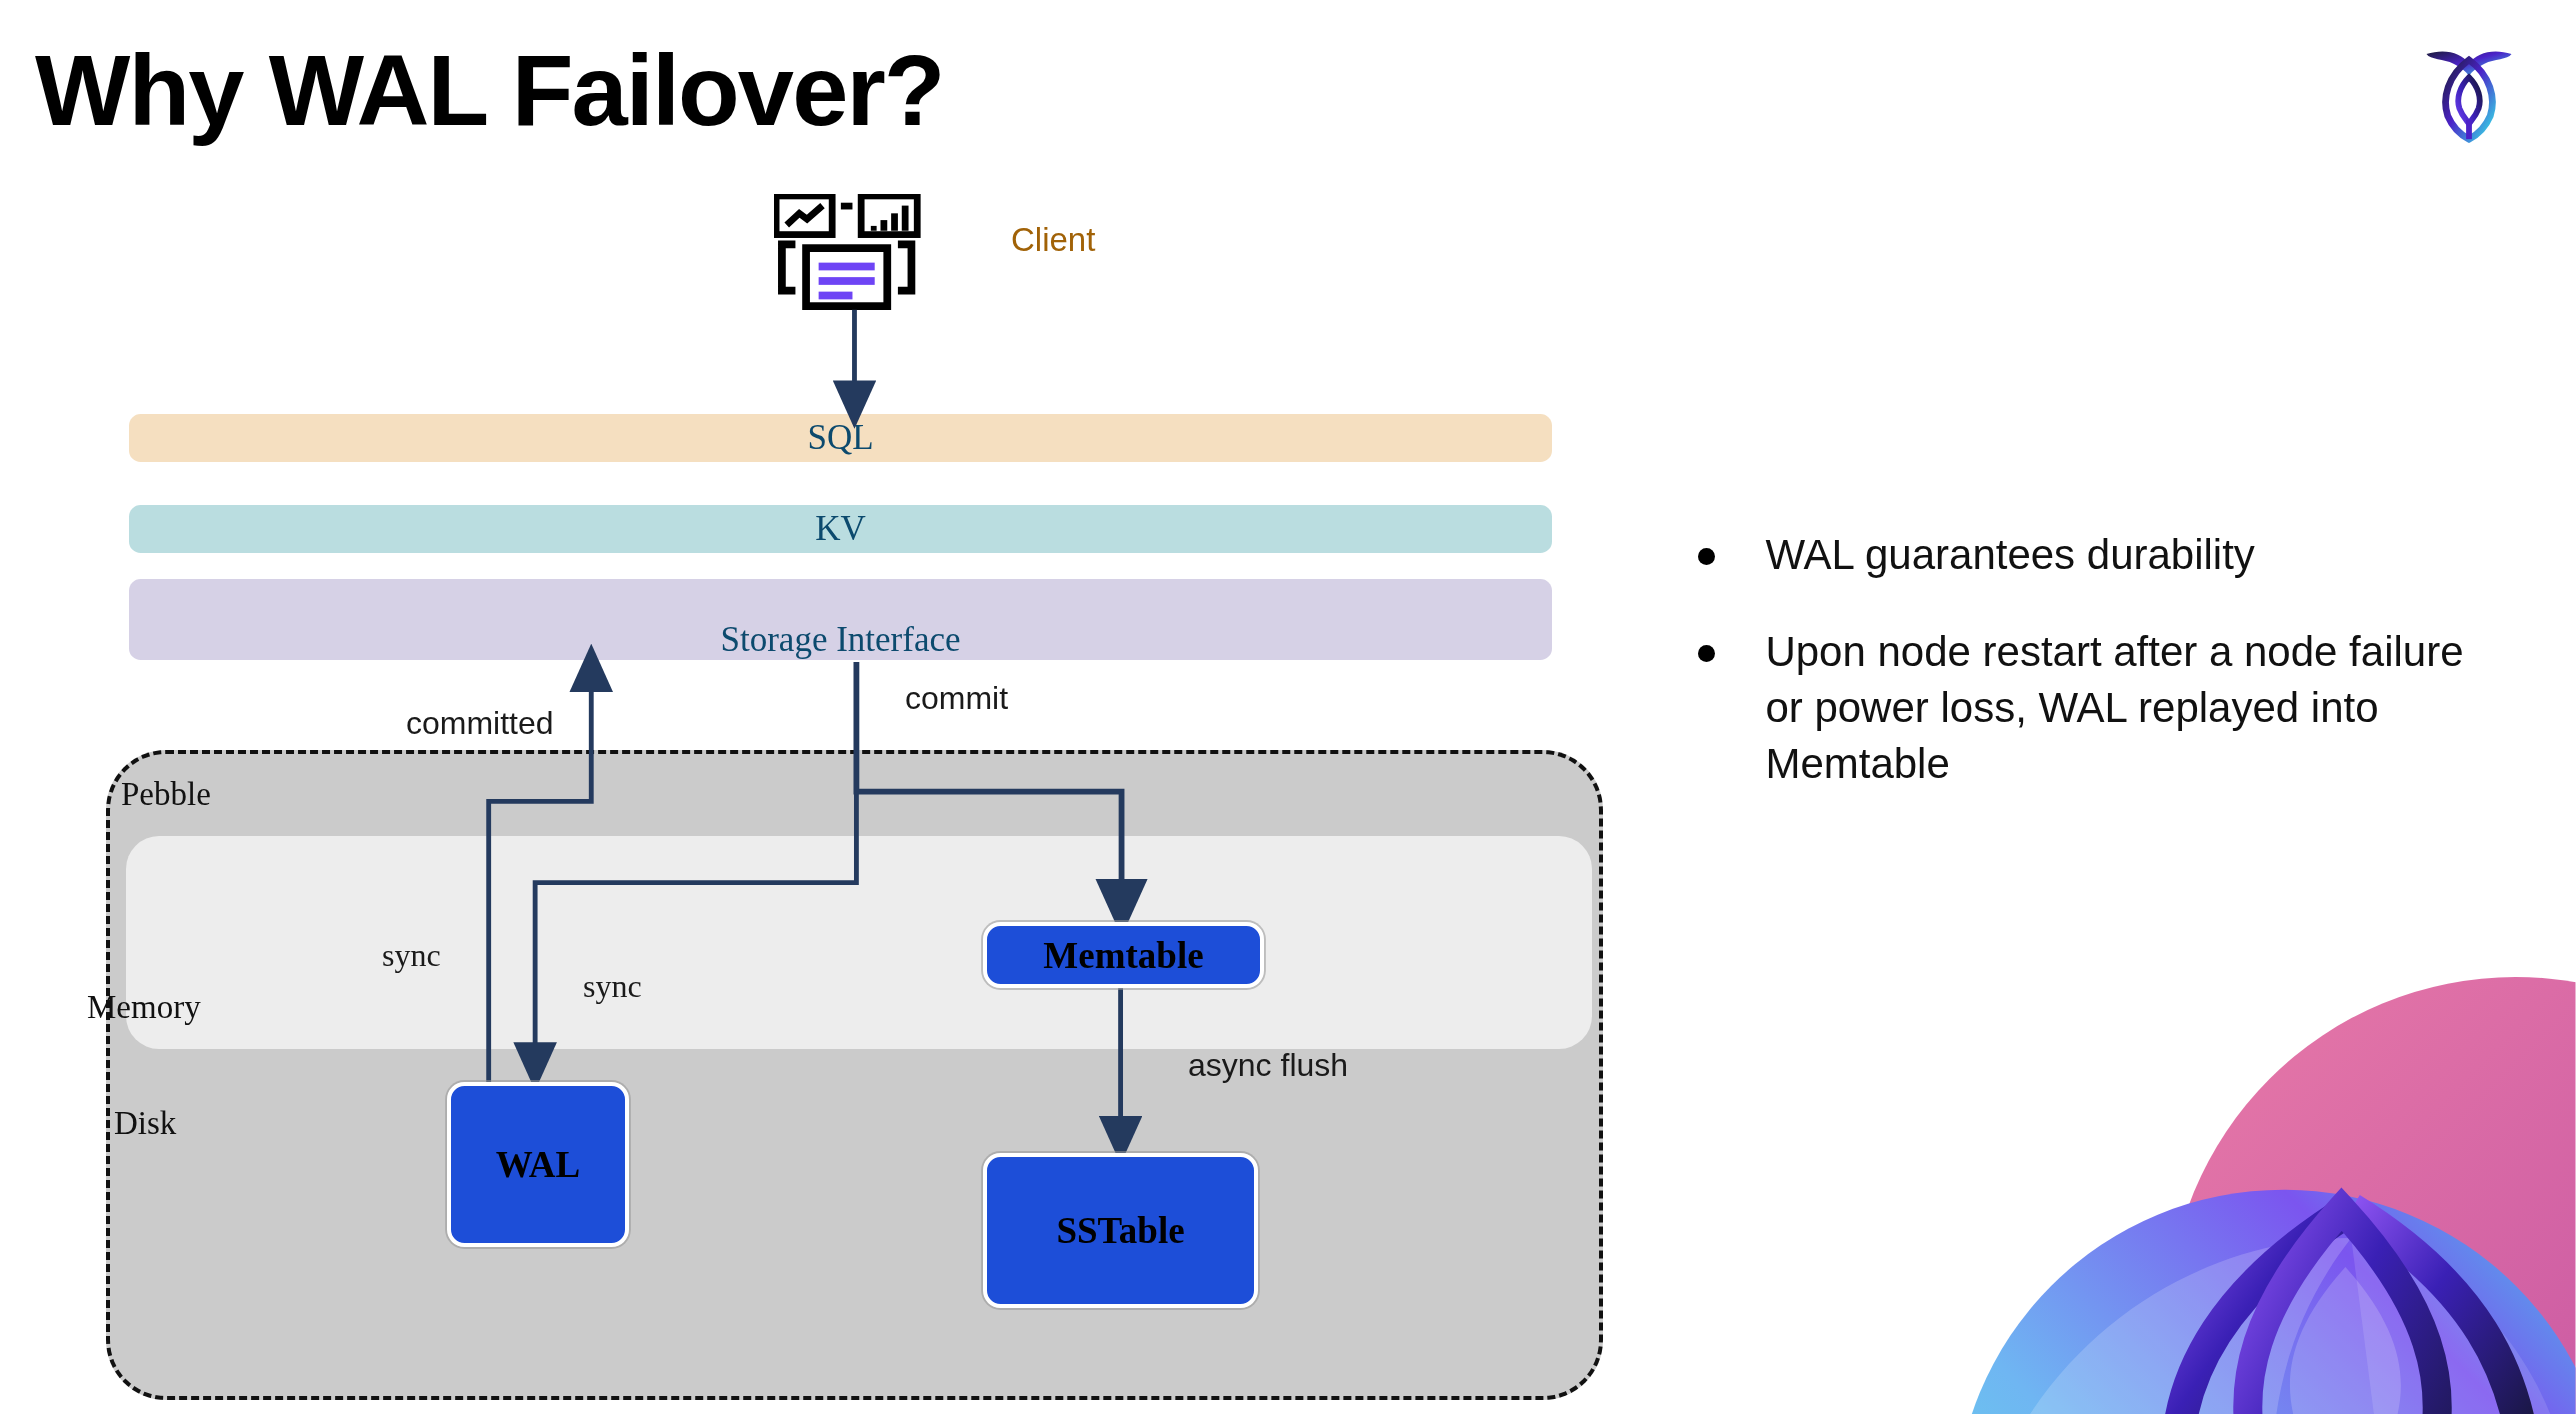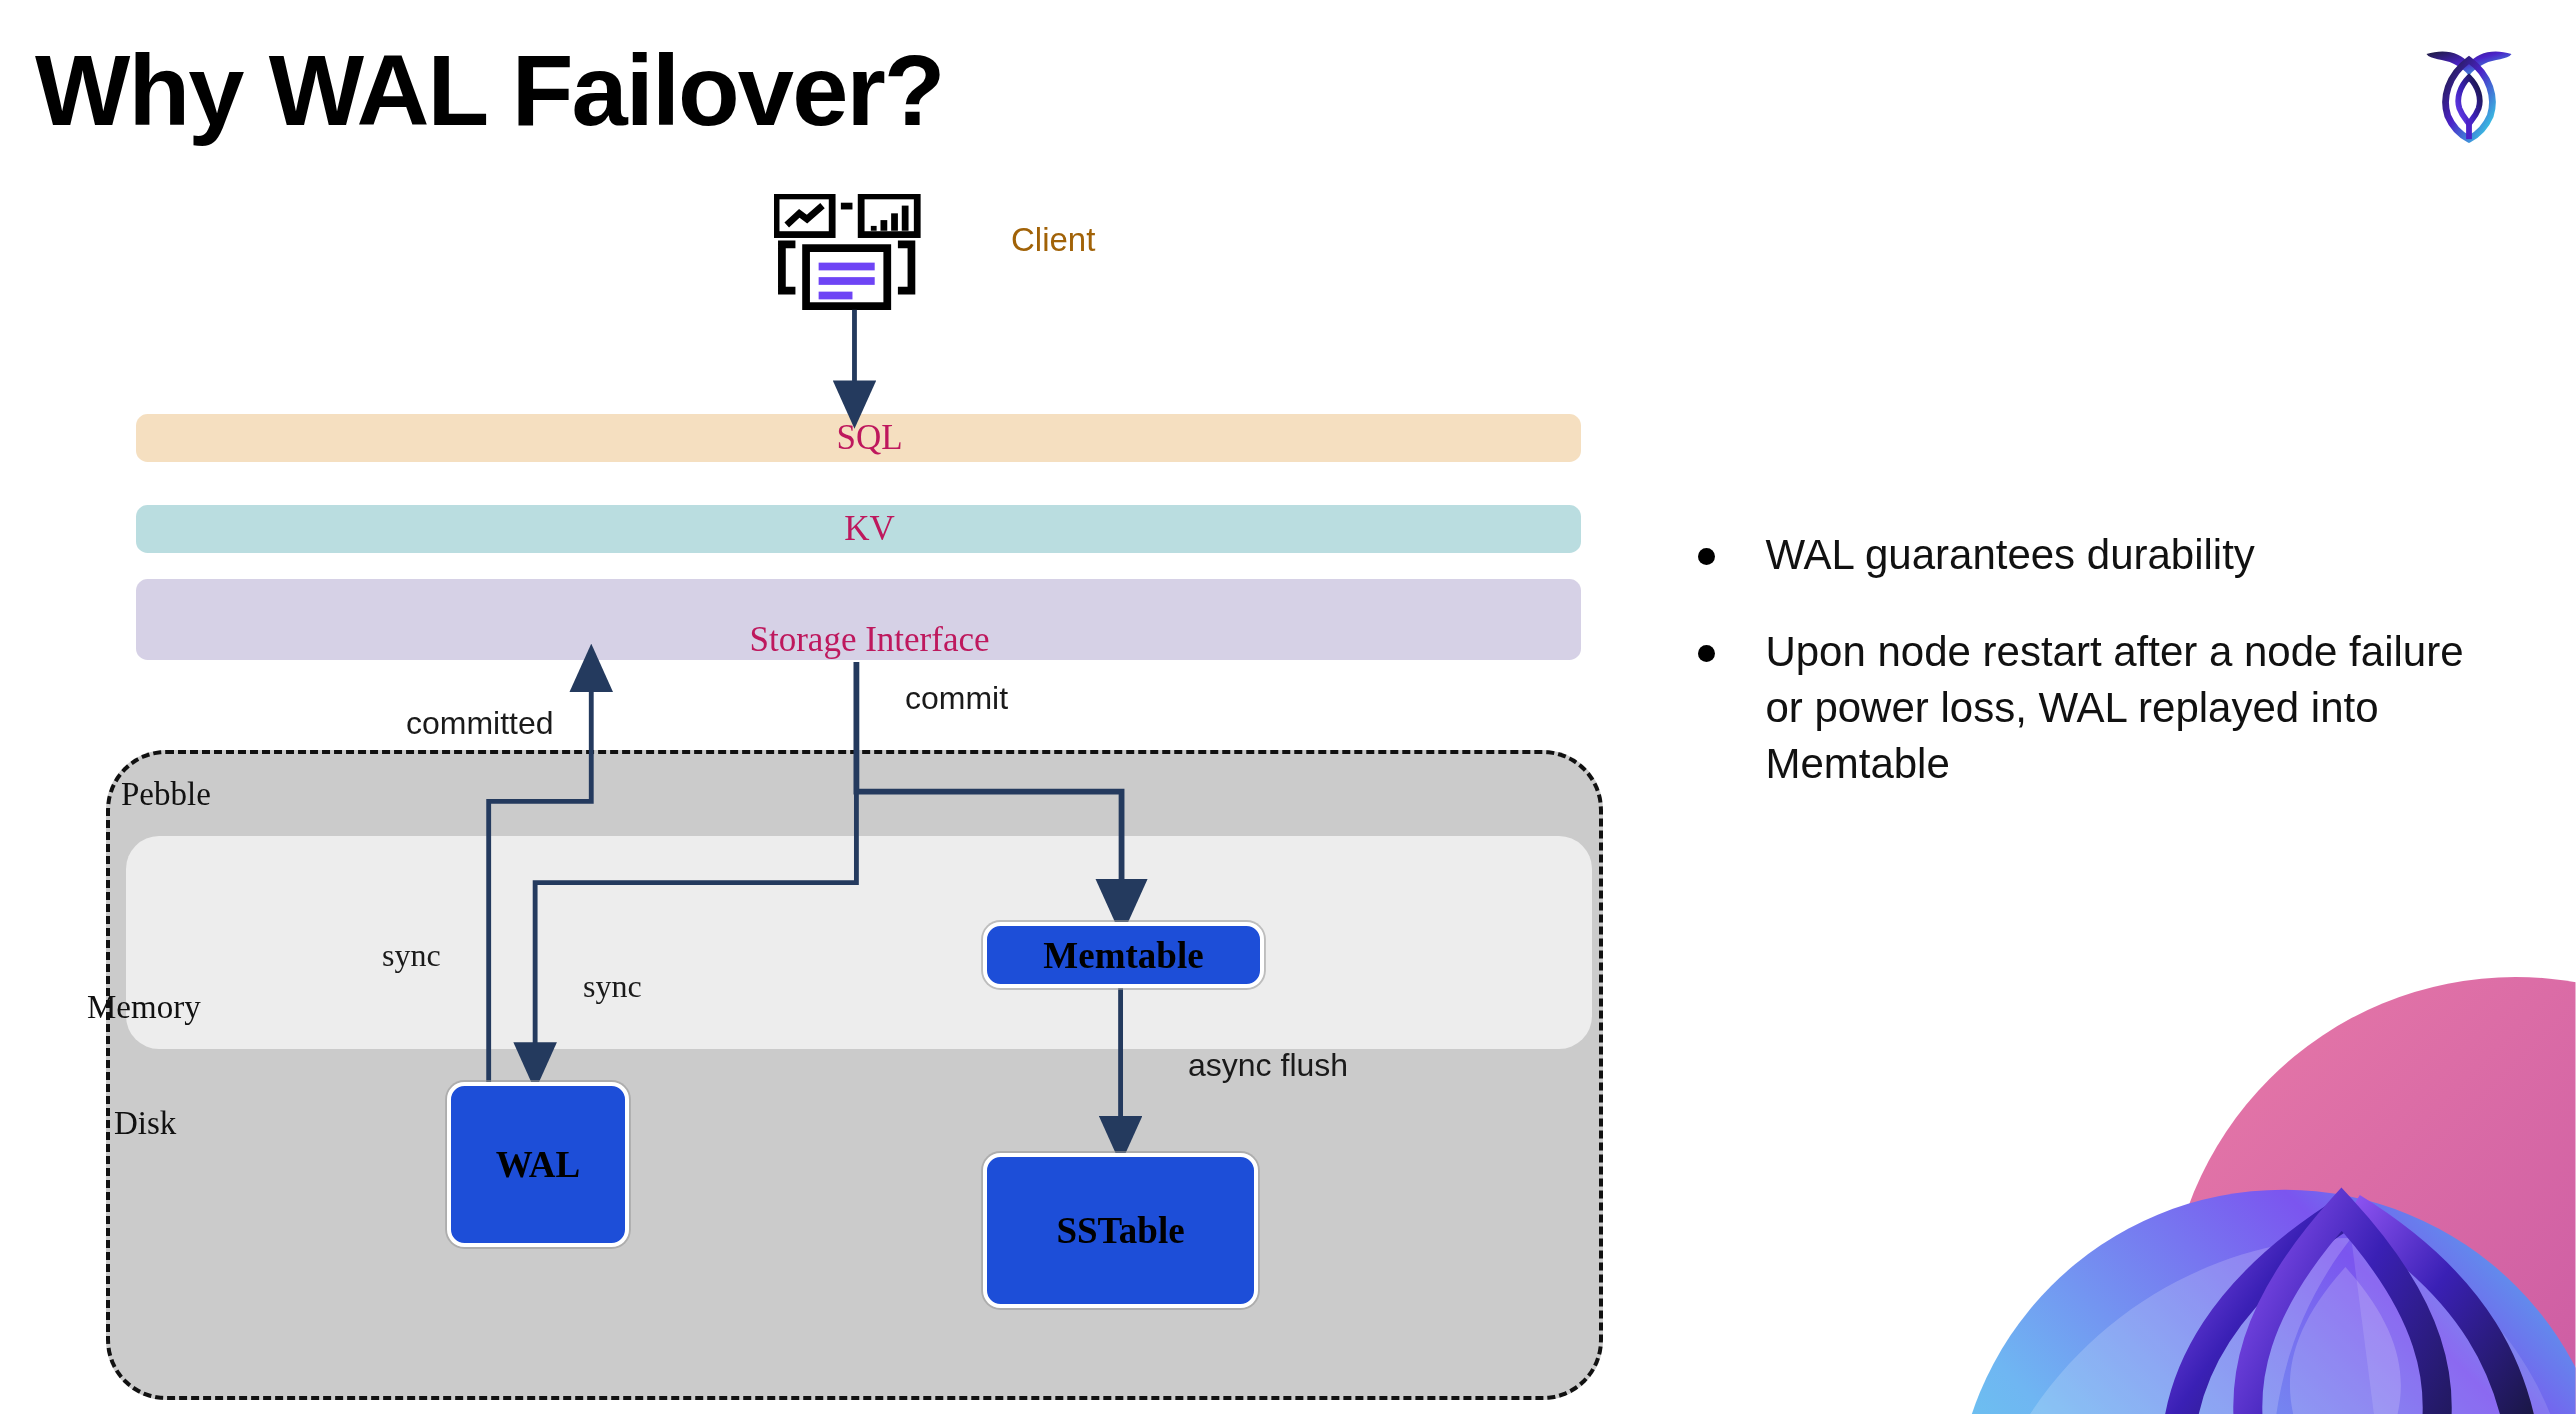--- a/index.html
+++ b/index.html
@@ -25,23 +25,23 @@
 
   
   #client-icon{position:absolute;left:774px;top:194px;width:155px;height:116px;}
   #client-label{
     position:absolute;left:1011px;top:221px;
     font-size:33px;color:#a16207;font-family:"Liberation Sans", sans-serif;
   }
 
   
   .layer-bar{
-    position:absolute;left:136px;width:1423px;border-radius:11.6px;
+    position:absolute;left:129px;width:1423px;border-radius:11.6px;
     display:flex;align-items:center;justify-content:center;
-    font-family:"Liberation Serif", serif;font-size:35px;color:#be185d;padding-left:22px;
+    font-family:"Liberation Serif", serif;font-size:35px;color:#0c4a6e;
   }
   #bar-sql{top:414px;height:48px;background:#F5DFC0;}
   #bar-kv{top:505px;height:48px;background:#BADDE0;}
   #bar-storage{top:579px;height:81px;background:#D6D1E6;align-items:flex-end;}
 
   
   #pebble-box{
     position:absolute;left:106px;top:750px;width:1497px;height:650px;
     background:#CBCBCB;border:4.8px dashed #111111;border-radius:60px;
     box-sizing:border-box;

